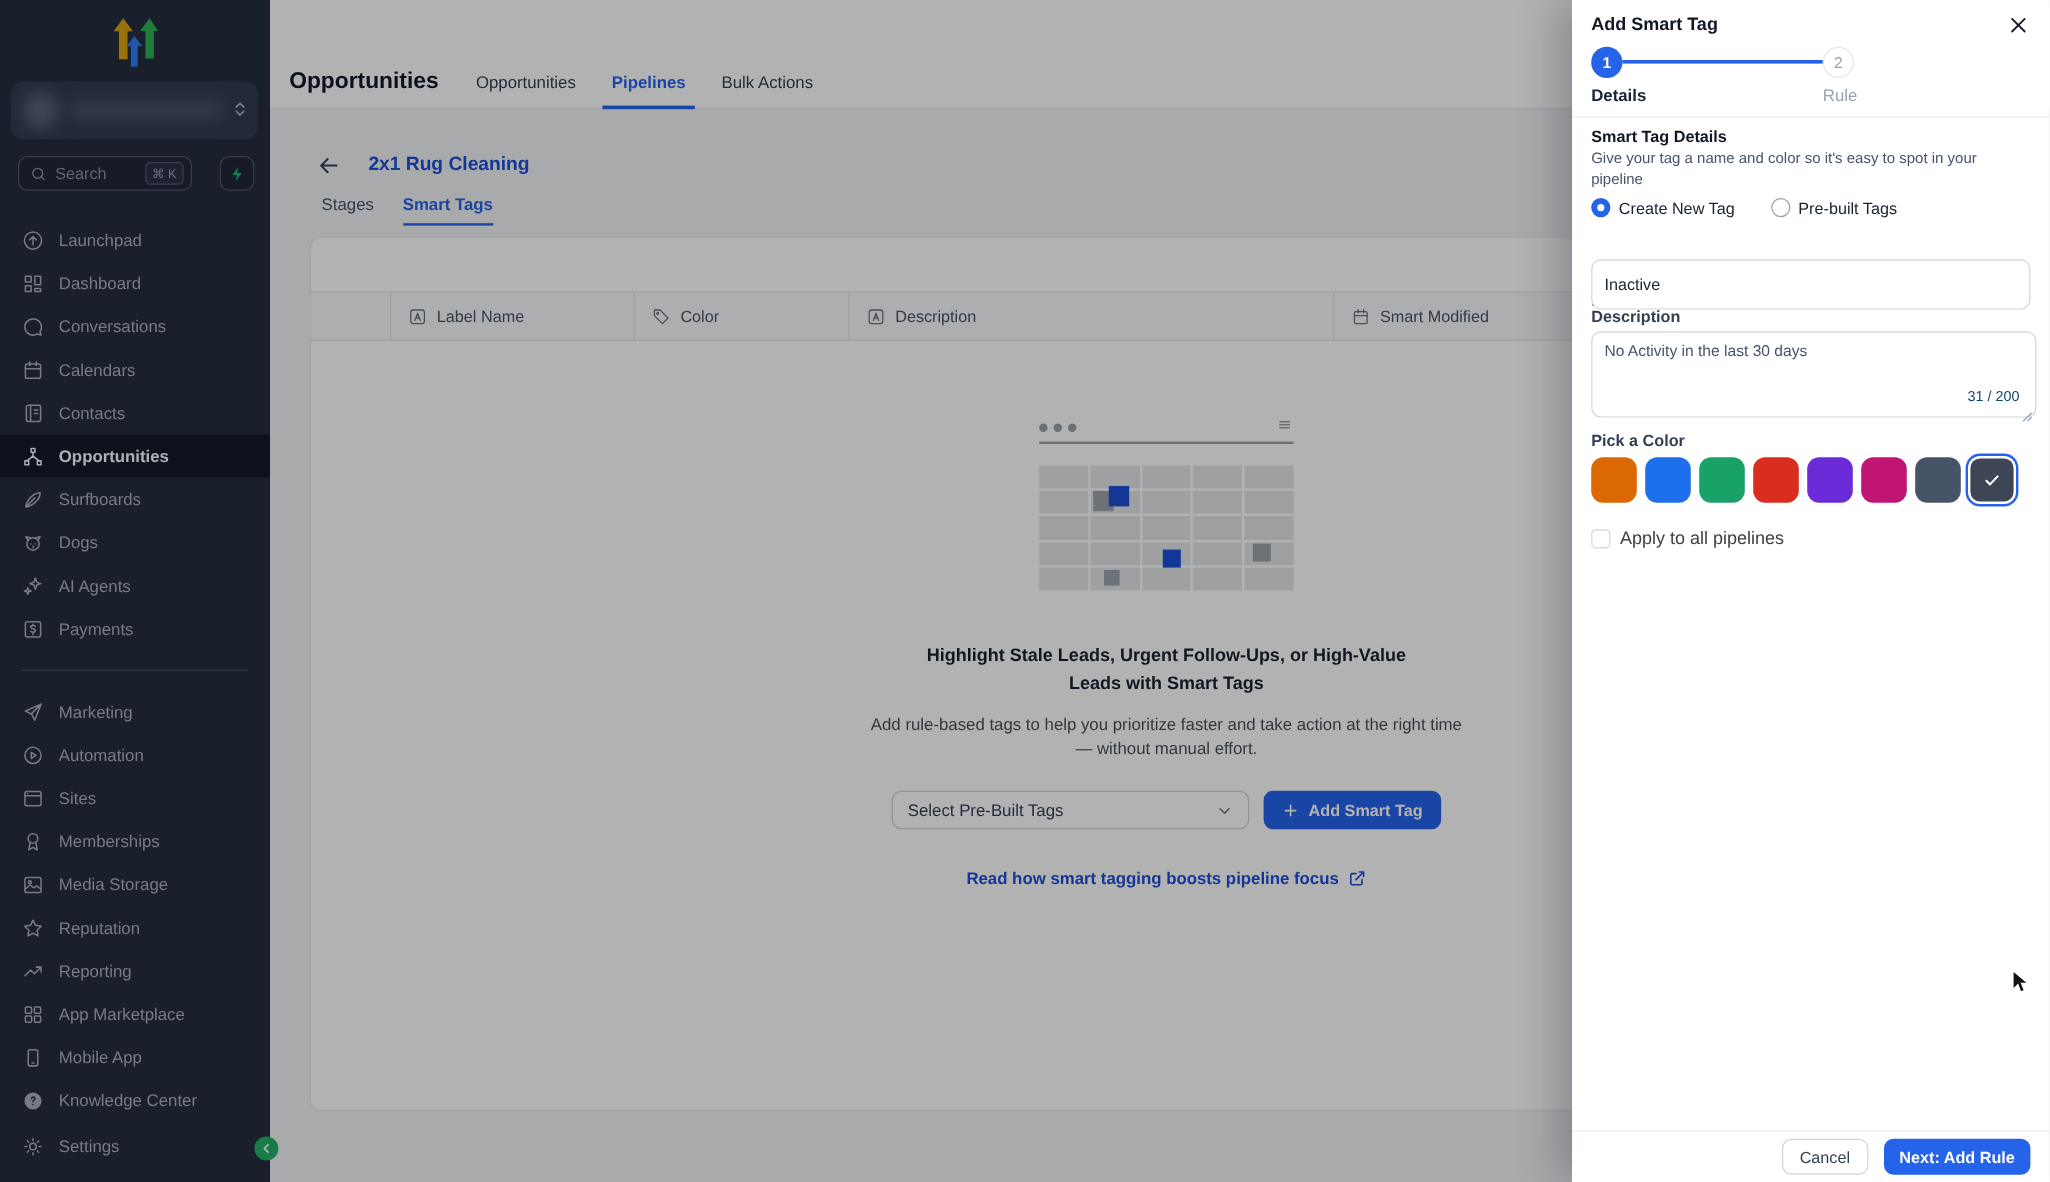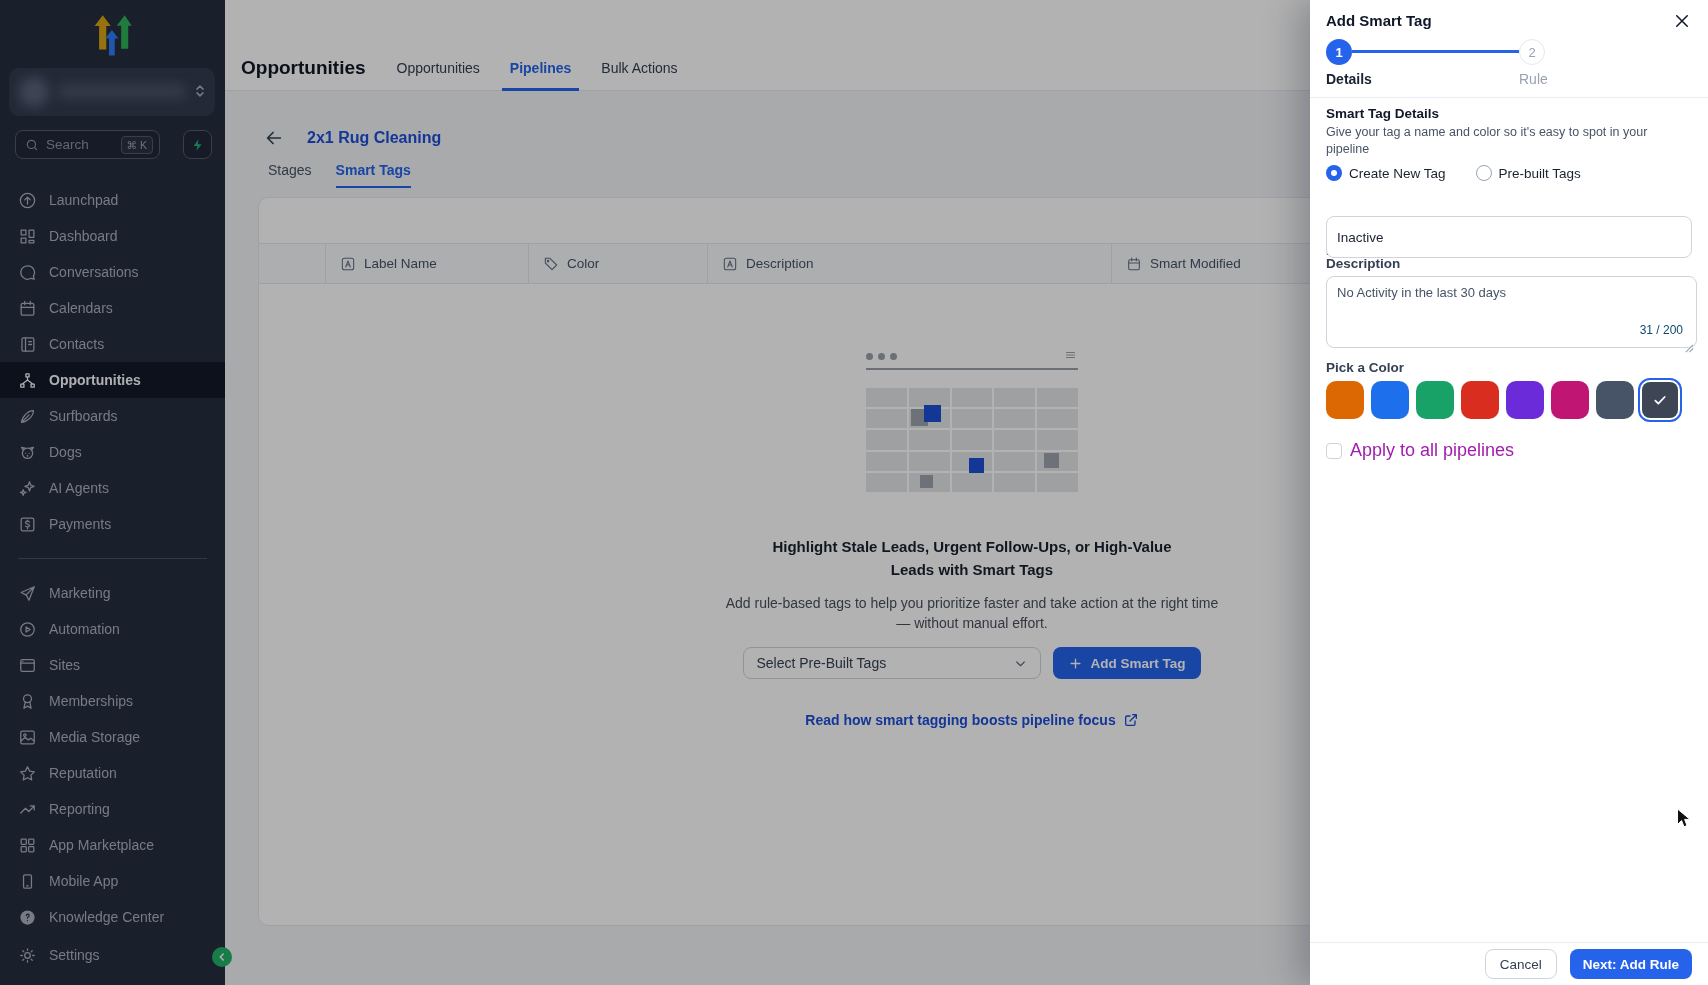--- a/index.html
+++ b/index.html
@@ -49,21 +49,21 @@
   .illus { width:212px; margin:0 auto; text-align:left; }
   .chrome { display:flex; align-items:center; height:14px; }
   .dot { width:7px; height:7px; border-radius:50%; background:#9AA0A9; margin-right:5px; }
   .burger { margin-left:auto; color:#9AA0A9; }
   .chrome-line { border-top:2px solid #9AA0A9; margin-top:5px; }
   .grid { margin-top:18px; position:relative; display:grid; grid-template-columns:repeat(5,1fr); grid-template-rows:repeat(5,1fr); gap:2px; height:104px; }
   .cell { background:#E4E6E9; }
   .sq { position:absolute; }
   .es-title { margin-top:43px; font-size:15px; font-weight:bold; color:#182230; line-height:23px; }
   .es-desc { margin-top:13px; font-size:14px; color:#49505C; line-height:19.5px; }
-  .es-controls { margin-top:14px; display:flex; justify-content:center; gap:12px; }
+  .es-controls { margin-top:26px; display:flex; justify-content:center; gap:12px; }
   .select { width:298px; height:32px; border:1px solid #CFD4DC; border-radius:8px; background:#fff; display:flex; align-items:center; justify-content:space-between; padding:0 12px; font-size:14px; color:#344054; cursor:pointer; }
   .btn-blue { height:32px; background:#2563EB; border:none; border-radius:8px; color:#fff; font-size:13.5px; font-weight:bold; display:flex; align-items:center; gap:7px; padding:0 15px; cursor:pointer; font-family:inherit; }
   .es-link { margin-top:33px; display:inline-flex; align-items:center; gap:7px; color:#1D4ED8; font-size:14px; font-weight:bold; cursor:pointer; }
 
   
   .dim { position:absolute; left:0; top:0; width:1310px; height:985px; background:rgba(0,0,0,0.30); z-index:5; }
 
   
   .drawer { position:absolute; left:1310px; top:0; width:398px; height:985px; background:#fff; box-shadow:-12px 0 32px rgba(16,24,40,0.25); z-index:10; }
   .d-title { position:absolute; left:16px; top:12px; font-size:15px; font-weight:bold; color:#101828; }
@@ -87,21 +87,21 @@
   .req { color:#E04438; }
   .t-input { position:absolute; left:16px; right:16px; top:216px; height:42px; border:1px solid #CFD4DC; border-radius:8px; padding:0 10px; font-size:13.5px; color:#182230; font-family:inherit; outline:none; background:#fff; }
   .t-area { position:absolute; left:16px; right:11px; top:276px; height:72px; border:1px solid #CFD4DC; border-radius:8px; padding:8px 10px; font-size:13px; color:#475467; font-family:inherit; resize:none; outline:none; }
   .counter { position:absolute; right:25px; top:323px; font-size:12px; color:#0c4a6e; }
   .resize-h { position:absolute; right:14px; top:339px; color:#98A2B3; }
   .swatches { position:absolute; left:13px; top:378px; display:flex; gap:1px; }
   .sw-outer { width:44px; height:44px; border-radius:12px; border:2px solid transparent; display:flex; align-items:center; justify-content:center; cursor:pointer; }
   .sw-outer.sel { border-color:#2563EB; }
   .sw { width:38px; height:38px; border-radius:10px; }
   .sw-outer.sel .sw { width:36px; height:36px; border-radius:8px; display:flex; align-items:center; justify-content:center; color:#fff; }
-  .chk-row { position:absolute; left:16px; top:440px; display:flex; align-items:center; gap:8px; font-size:18px; color:#a21caf; cursor:pointer; }
+  .chk-row { position:absolute; left:16px; top:440px; display:flex; align-items:center; gap:8px; font-size:15px; color:#404040; cursor:pointer; }
   .chk { width:16px; height:16px; border:1.5px solid #CFD4DC; border-radius:4px; background:#fff; flex:none; }
   .d-footer { position:absolute; left:0; right:0; bottom:0; height:43px; border-top:1px solid #EAECF0; display:flex; align-items:center; justify-content:flex-end; gap:13px; padding-right:16px; }
   .btn-ghost { height:30px; border:1px solid #CFD4DD; background:#fff; border-radius:8px; padding:0 14px; font-size:13.5px; color:#344054; font-family:inherit; cursor:pointer; }
   .btn-next { height:30px; border:none; background:#2563EB; border-radius:8px; padding:0 13px; font-size:13.5px; font-weight:bold; color:#fff; font-family:inherit; cursor:pointer; }
 
   .cursor { position:absolute; left:1676px; top:808px; z-index:30; pointer-events:none; }
 </style>
 </head>
 <body>
 

